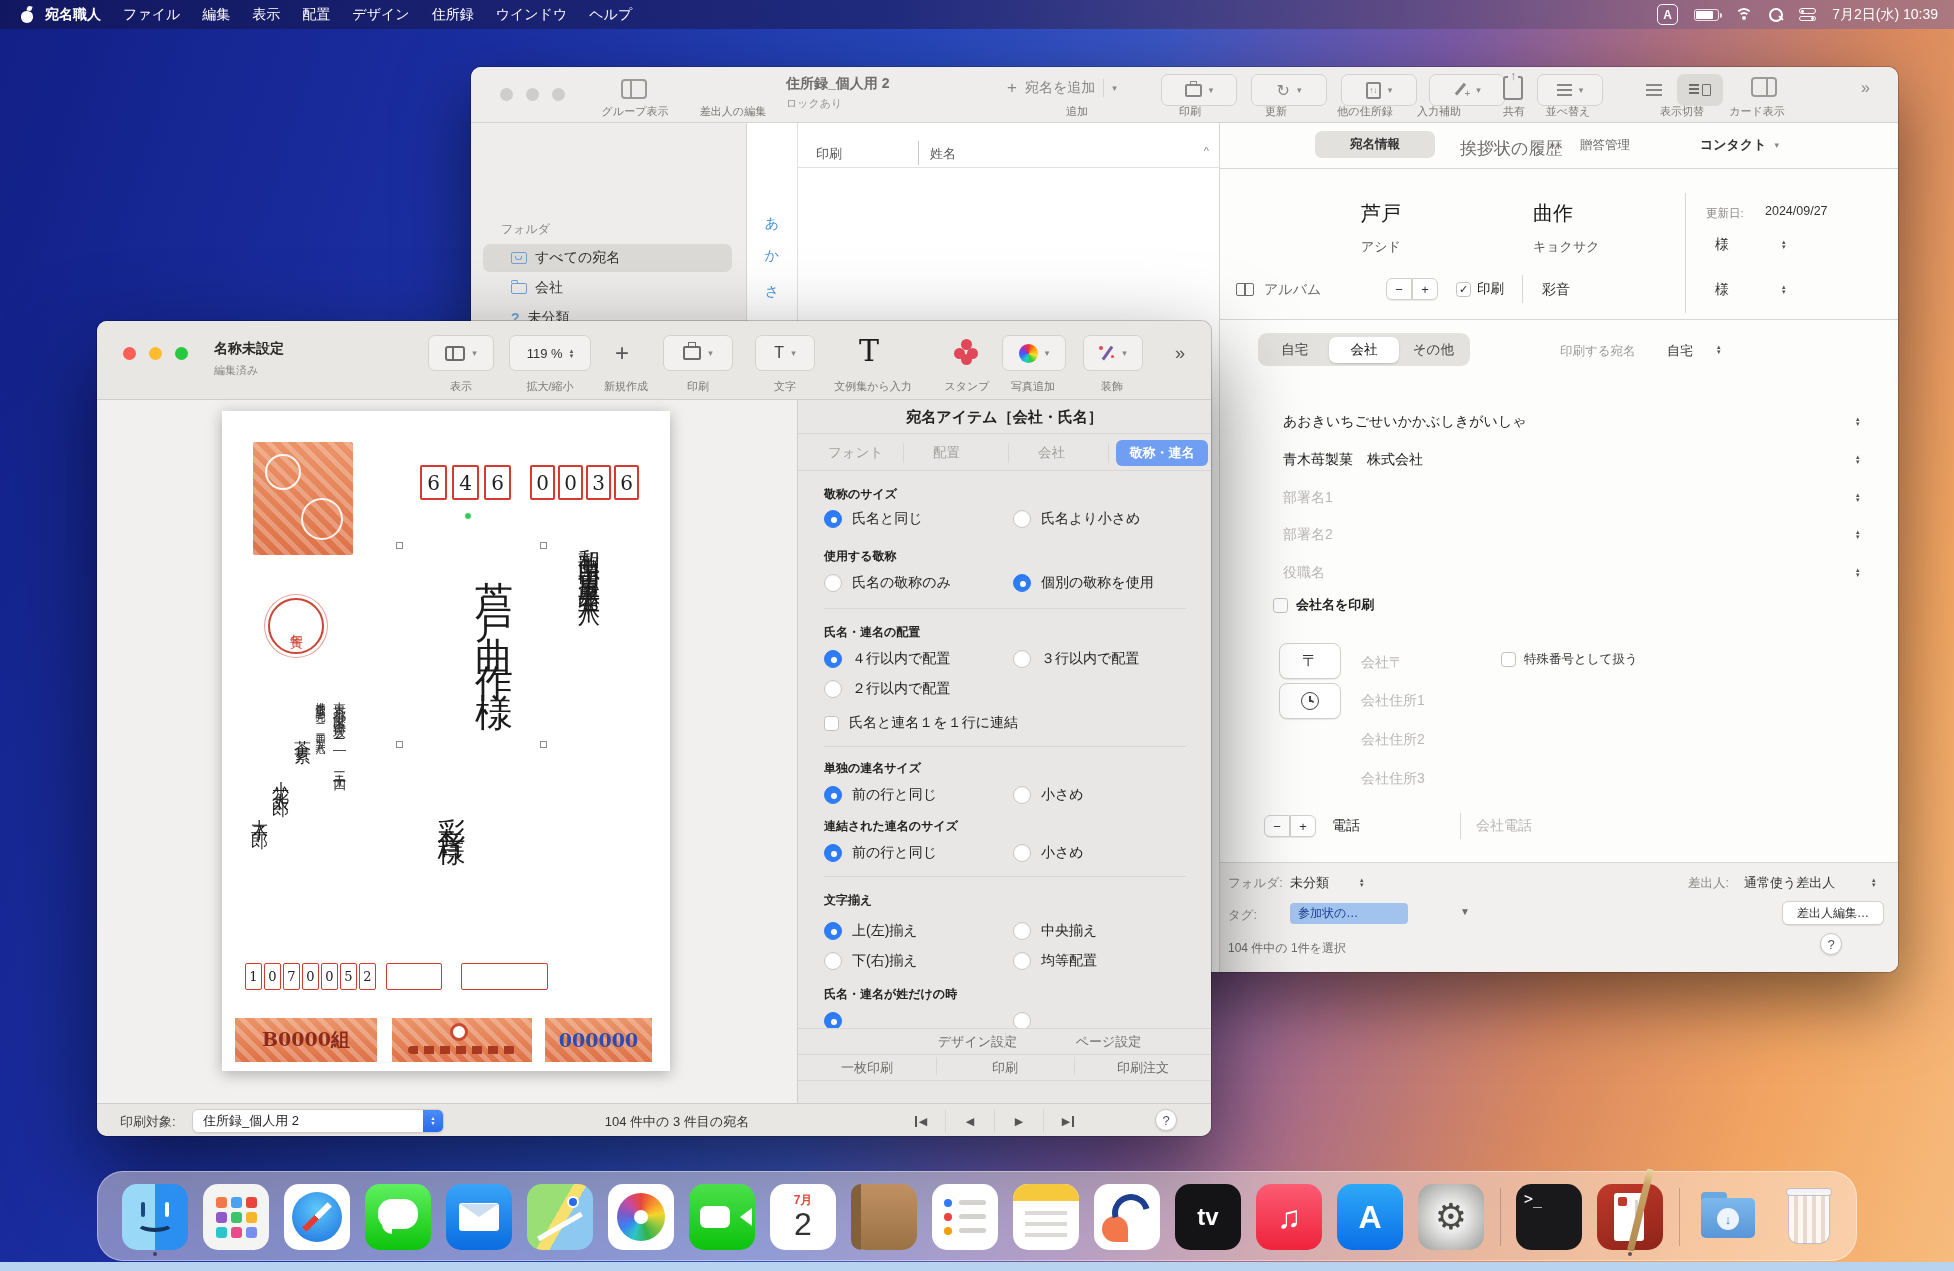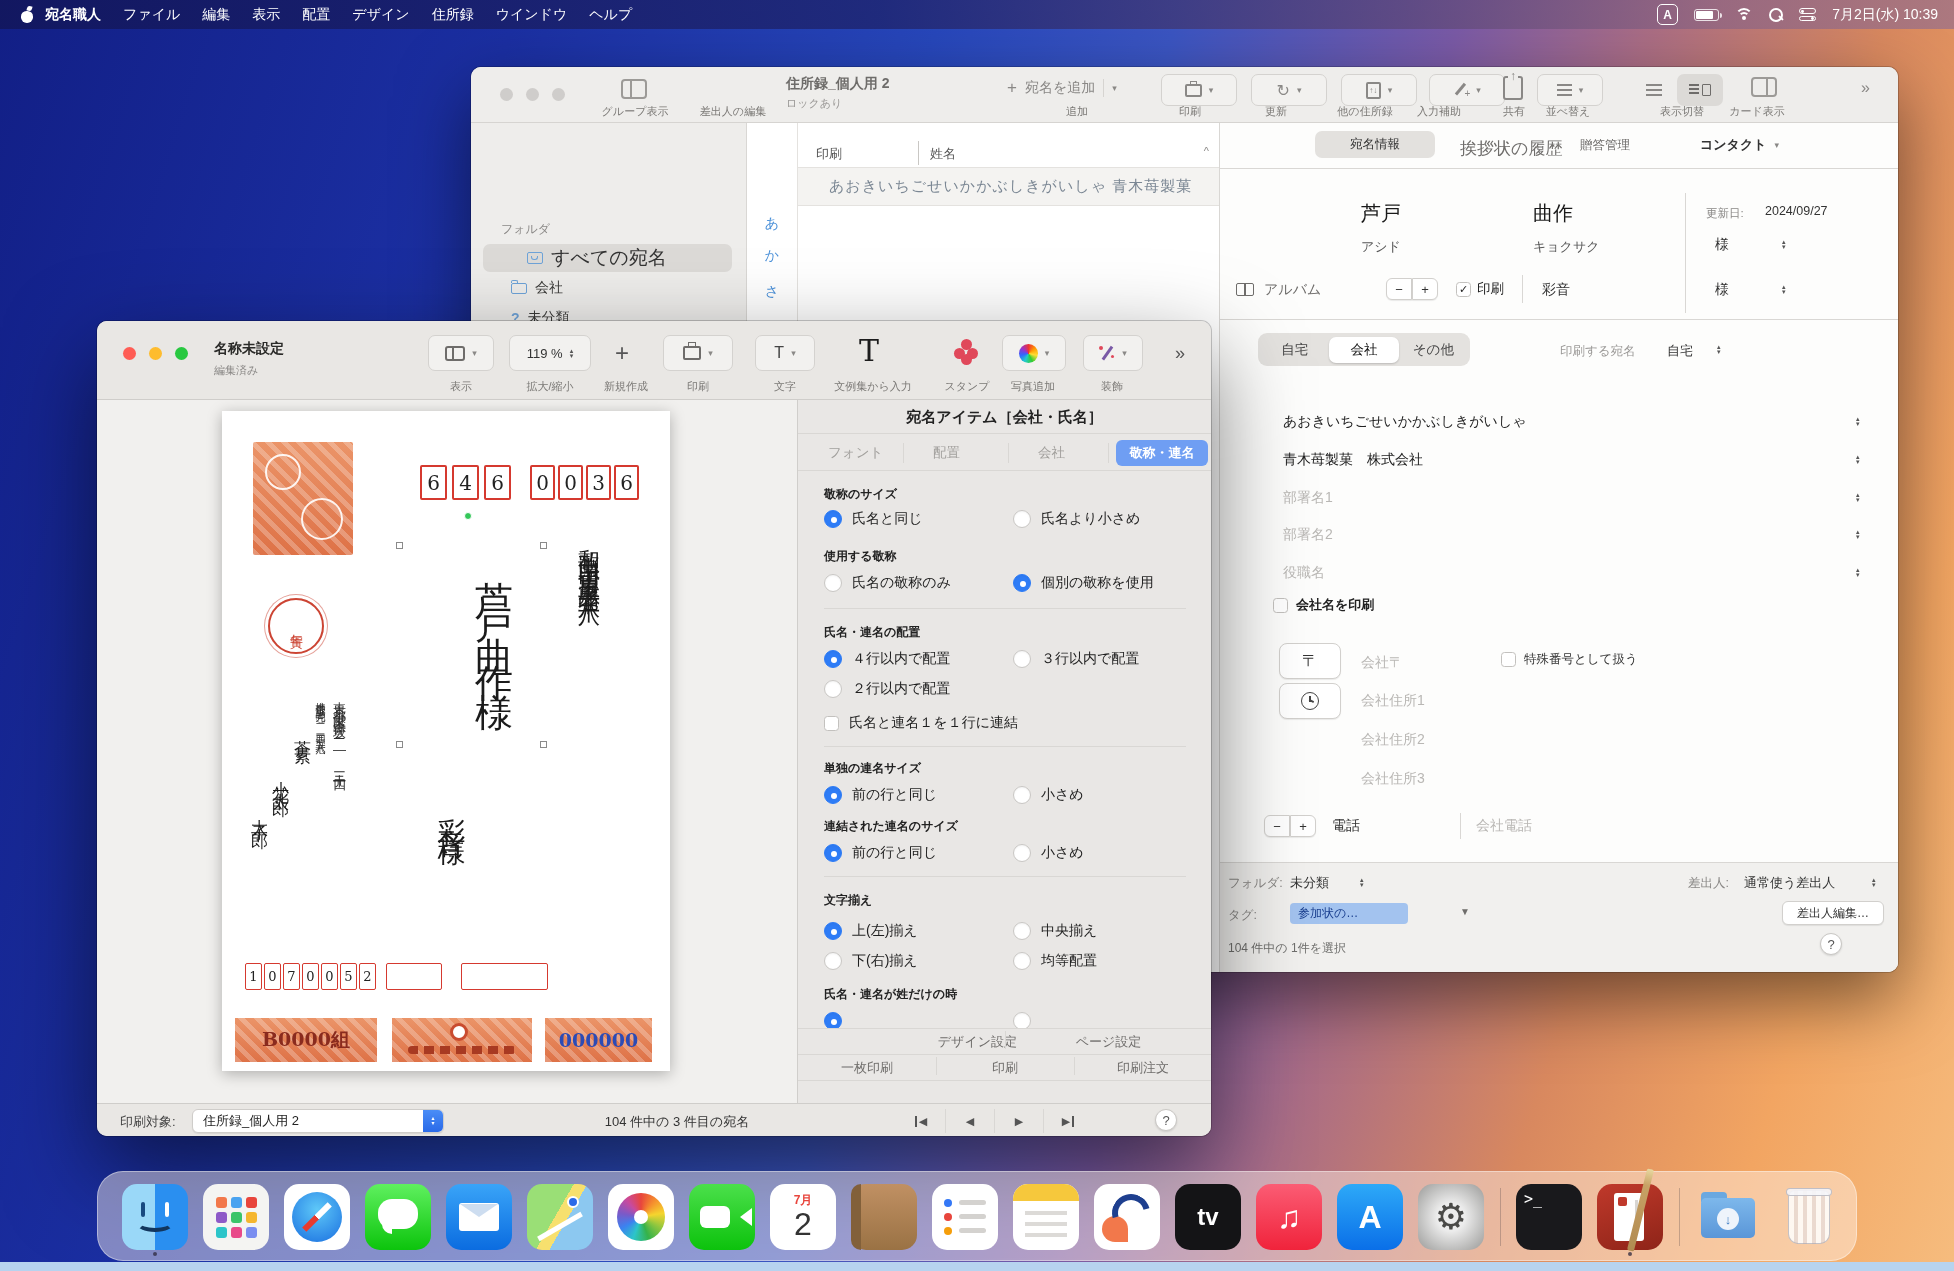--- a/index.html
+++ b/index.html
@@ -147,21 +147,21 @@
       <div class="a" style="left:1280px;top:10px;width:26px;height:20px;border:2px solid #9c9a97;border-radius:4px">
           <div class="a" style="right:7px;top:0;width:2px;height:16px;background:#9c9a97"></div>
         </div>
       <div class="tlab" style="left:1286px;top:37px">カード表示</div>
 
       <div class="a" style="left:1390px;top:12px;font-size:16px;color:#8a8886">»</div>
     </div>
 
     <div class="a" style="left:0;top:56px;width:276px;height:849px;background:#eeedeb;border-right:1px solid #d9d7d4">
       <div class="a" style="left:30px;top:98px;font-size:12px;color:#8a8886">フォルダ</div>
-      <div class="a" style="left:12px;top:121px;width:249px;height:28px;background:#dcdad7;border-radius:7px;display:flex;align-items:center;gap:8px;padding-left:44px;font-size:19px;color:#333">
+      <div class="a" style="left:12px;top:121px;width:249px;height:28px;background:#dcdad7;border-radius:7px;display:flex;align-items:center;gap:8px;padding-left:28px;font-size:14px;color:#333">
         <span style="width:16px;height:12px;border:1.6px solid #6ea3d8;border-radius:2px;position:relative">
             <span style="position:absolute;left:3px;top:3px;width:7px;height:4px;border:1.6px solid #6ea3d8;border-top:none;border-radius:0 0 3px 3px"></span>
           </span>
         <span>すべての宛名</span>
       </div>
       <div class="a" style="left:40px;top:152px;height:26px;display:flex;align-items:center;gap:8px;font-size:14px;color:#3a3a38">
         <span style="width:16px;height:11px;border:1.6px solid #6ea3d8;border-radius:2px;position:relative">
             <span style="position:absolute;left:-1px;top:-4px;width:7px;height:3px;border:1.6px solid #6ea3d8;border-bottom:none;border-radius:2px 2px 0 0"></span>
           </span>
         <span>会社</span>
@@ -185,25 +185,24 @@
       <div class="a" style="left:0;top:160px;width:100%;text-align:center;color:#4a90d9;font-size:14px">さ</div>
     </div>
 
     <div class="a" style="left:327px;top:56px;width:421px;height:849px;background:#fff">
       <div class="a" style="left:0;top:16px;width:100%;height:29px;border-bottom:1px solid #e4e2df">
         <span class="a" style="left:18px;top:6px;font-size:13px;color:#555">印刷</span>
         <span class="a vsep" style="left:120px;top:2px;height:24px;background:#c9c7c4"></span>
         <span class="a" style="left:132px;top:6px;font-size:13px;color:#555">姓名</span>
         <span class="a" style="right:10px;top:6px;font-size:11px;color:#8a8886">^</span>
       </div>
-      <div class="a" style="left:0;top:45px;width:100%;height:38px;background:#f4f3f1;border-bottom:1px solid #e4e2df;display:flex;align-items:center;padding-left:31px;font-size:15px;color:#7b8794;letter-spacing:1px;white-space:nowrap;overflow:hidden">あおきいちごせいかかぶしきがいしゃ 青木苺製菓</div>
     </div>
 
     <div class="a" style="left:748px;top:56px;width:679px;height:849px;background:#fdfdfc;border-left:1px solid #d9d7d4">
-      <div class="a" style="left:95px;top:8px;width:120px;height:27px;background:#e3e1de;border-radius:7px;display:flex;align-items:center;justify-content:center;font-size:12.5px;font-weight:normal;color:#333">宛名情報</div>
+      <div class="a" style="left:95px;top:8px;width:120px;height:27px;background:#e3e1de;border-radius:7px;display:flex;align-items:center;justify-content:center;font-size:12.5px;font-weight:bold;color:#333">宛名情報</div>
       <div class="a" style="left:240px;top:14px;font-size:17px;color:#6f6d6b">挨拶状の履歴</div>
       <div class="a" style="left:360px;top:14px;font-size:12.5px;color:#6f6d6b">贈答管理</div>
       <div class="a" style="left:480px;top:13px;font-size:13px;font-weight:bold;color:#333;display:flex;gap:8px;align-items:center">
           <span>コンタクト</span>
           <span class="cv">▾</span>
         </div>
       <div class="hr" style="left:0;top:45px;width:100%"></div>
 
       <div class="a person" style="left:34px;top:69px;width:72px;height:88px"></div>
       <span class="a" style="left:141px;top:77px;font-size:20px;color:#1a1a1a">芦戸</span>

